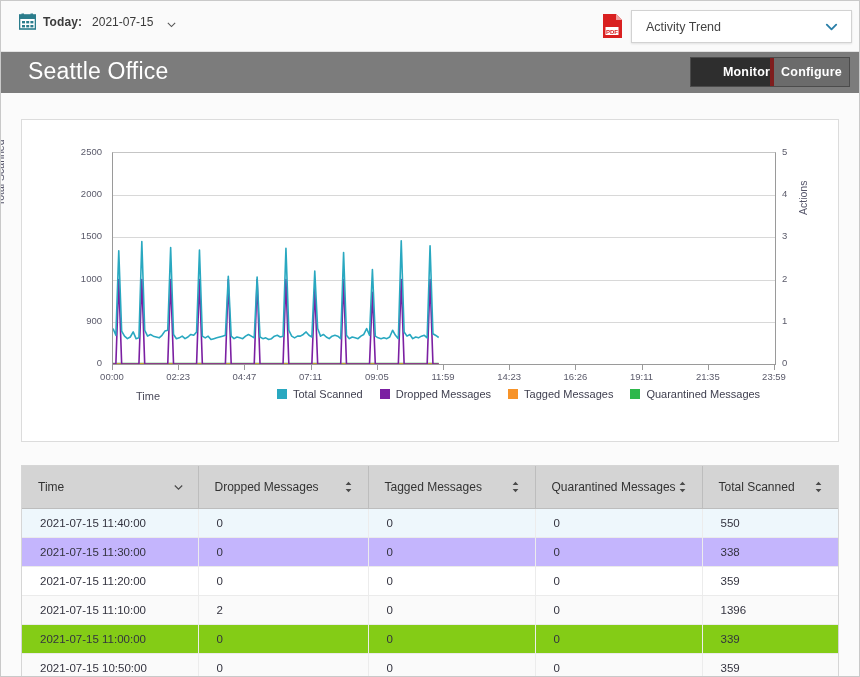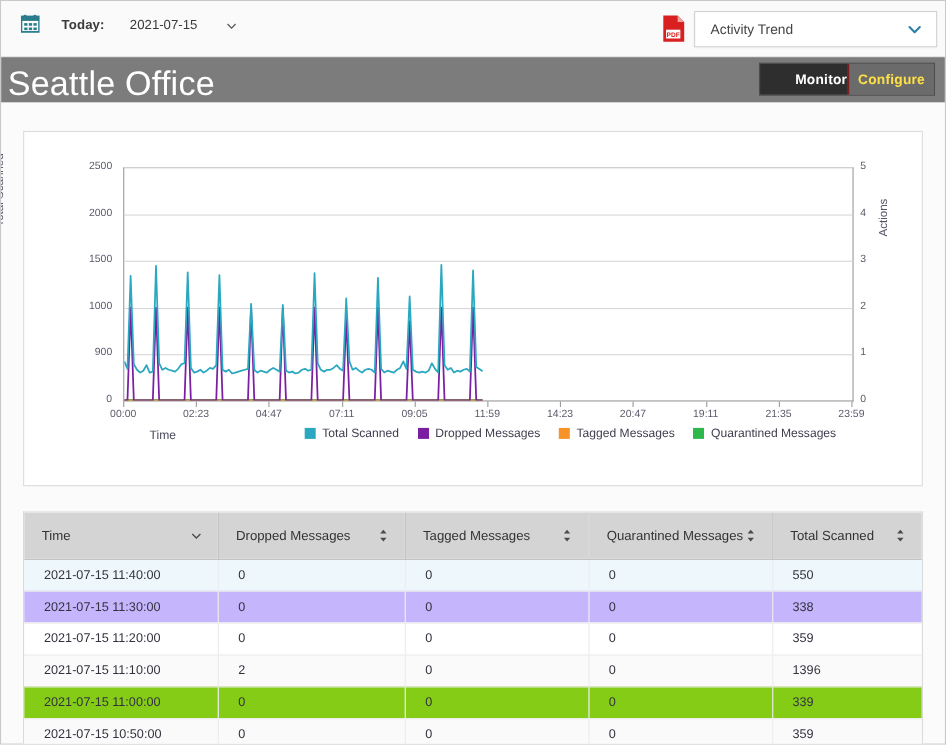--- a/index.html
+++ b/index.html
@@ -19,21 +19,21 @@
   }
 
   
   .topbar {
     position: absolute; left: 0; top: 0; width: 858px; height: 51px;
     background: #fafafa;
     border-bottom: 1px solid #e2e2e2;
   }
   .today-wrap {
     position: absolute; left: 18px; top: 12px;
-    display: flex; align-items: center; gap: 20px;
+    display: flex; align-items: center; gap: 7px;
   }
   .cal-icon { width: 17px; height: 17px; display:block; }
   .today-label {
     font-size: 12px; font-weight: bold; color: #3b3b3b; letter-spacing: .1px;
   }
   .today-date {
     font-size: 12px; color: #3b3b3b; margin-left: 3px;
   }
   .chev-sm {
     display: inline-block; margin-left: 6px; width: 11px; height: 11px;
@@ -56,35 +56,35 @@
   .report-select .chev {
     width: 15px; height: 15px; margin-right: 12px;
   }
 
   
   .titleband {
     position: absolute; left: 0; top: 51px; width: 858px; height: 41px;
     background: #7c7c7c;
   }
   .titleband .title {
-    position: absolute; left: 6px; top: 6px;
-    font-size: 31px; color: #ffffff; font-weight: normal; letter-spacing: .2px;
+    position: absolute; left: 27px; top: 6px;
+    font-size: 23px; color: #ffffff; font-weight: normal; letter-spacing: .2px;
   }
   .segbtns {
     position: absolute; right: 9px; top: 5px;
     display: flex; height: 30px;
     border: 1px solid #4b4b4b;
   }
   .segbtn {
     display: flex; align-items: center; justify-content: center;
     font-size: 12.5px; font-weight: bold; letter-spacing: .2px;
     width: 79px; height: 28px; cursor: pointer;
   }
   .segbtn.active { background: #2e2e2e; color: #ffffff; padding-left: 32px; }
-  .segbtn.inactive { background: #6b6b6b; color: #fde047; border-left: 2px solid #7f1d1d; }
+  .segbtn.inactive { background: #6b6b6b; color: #ffffff; border-left: 4px solid #7f1d1d; }
 
   
   .chart-panel {
     position: absolute; left: 20px; top: 118px;
     width: 818px; height: 323px;
     background: #ffffff; border: 1px solid #dcdcdc;
   }
   .plot {
     position: absolute; left: 90px; top: 32px;
     width: 664px; height: 213px;
@@ -281,21 +281,21 @@
         <div class="xlab" style="left: 132.4px;">04:47</div>
         <div class="xtick" style="left: 198.6px;"></div>
         <div class="xlab" style="left: 198.6px;">07:11</div>
         <div class="xtick" style="left: 264.8px;"></div>
         <div class="xlab" style="left: 264.8px;">09:05</div>
         <div class="xtick" style="left: 331px;"></div>
         <div class="xlab" style="left: 331px;">11:59</div>
         <div class="xtick" style="left: 397.2px;"></div>
         <div class="xlab" style="left: 397.2px;">14:23</div>
         <div class="xtick" style="left: 463.4px;"></div>
-        <div class="xlab" style="left: 463.4px;">20:47</div>
+        <div class="xlab" style="left: 463.4px;">16:26</div>
         <div class="xtick" style="left: 529.6px;"></div>
         <div class="xlab" style="left: 529.6px;">19:11</div>
         <div class="xtick" style="left: 595.8px;"></div>
         <div class="xlab" style="left: 595.8px; text-align: right;">21:35</div>
         <div class="xtick" style="left: 662px;"></div>
         <div class="xlab" style="left: 662px;">23:59</div>
       </div>
 
     <div class="xaxis-title">Time</div>
 

